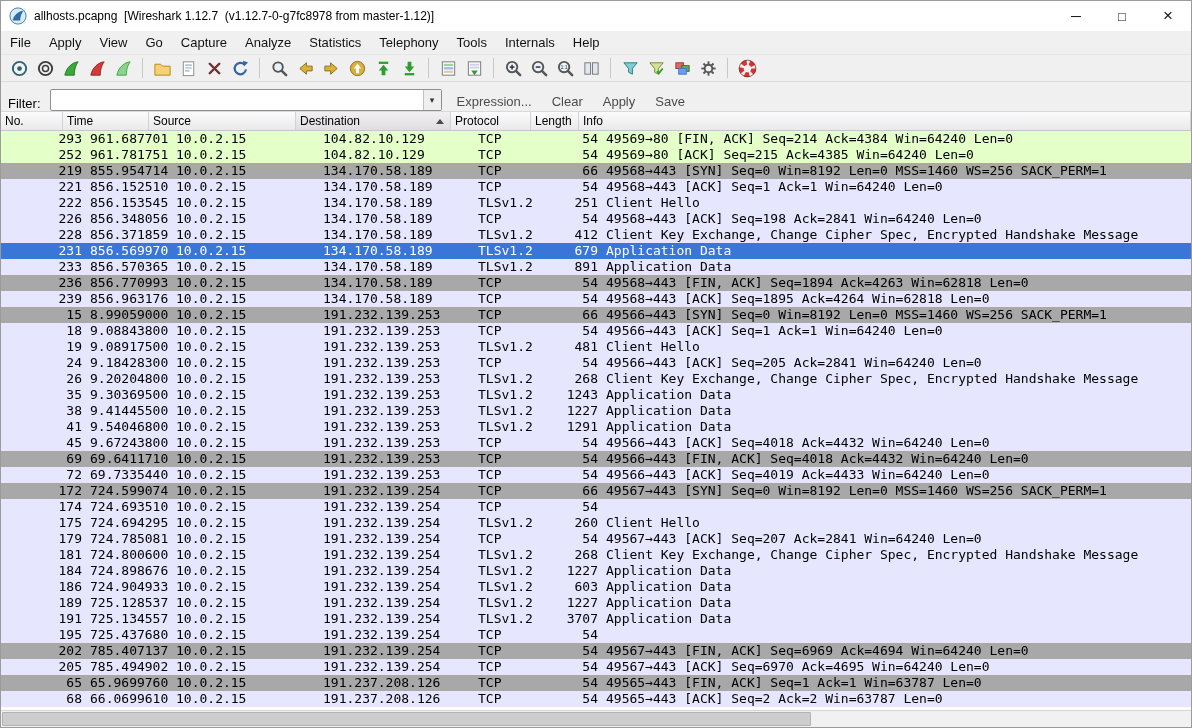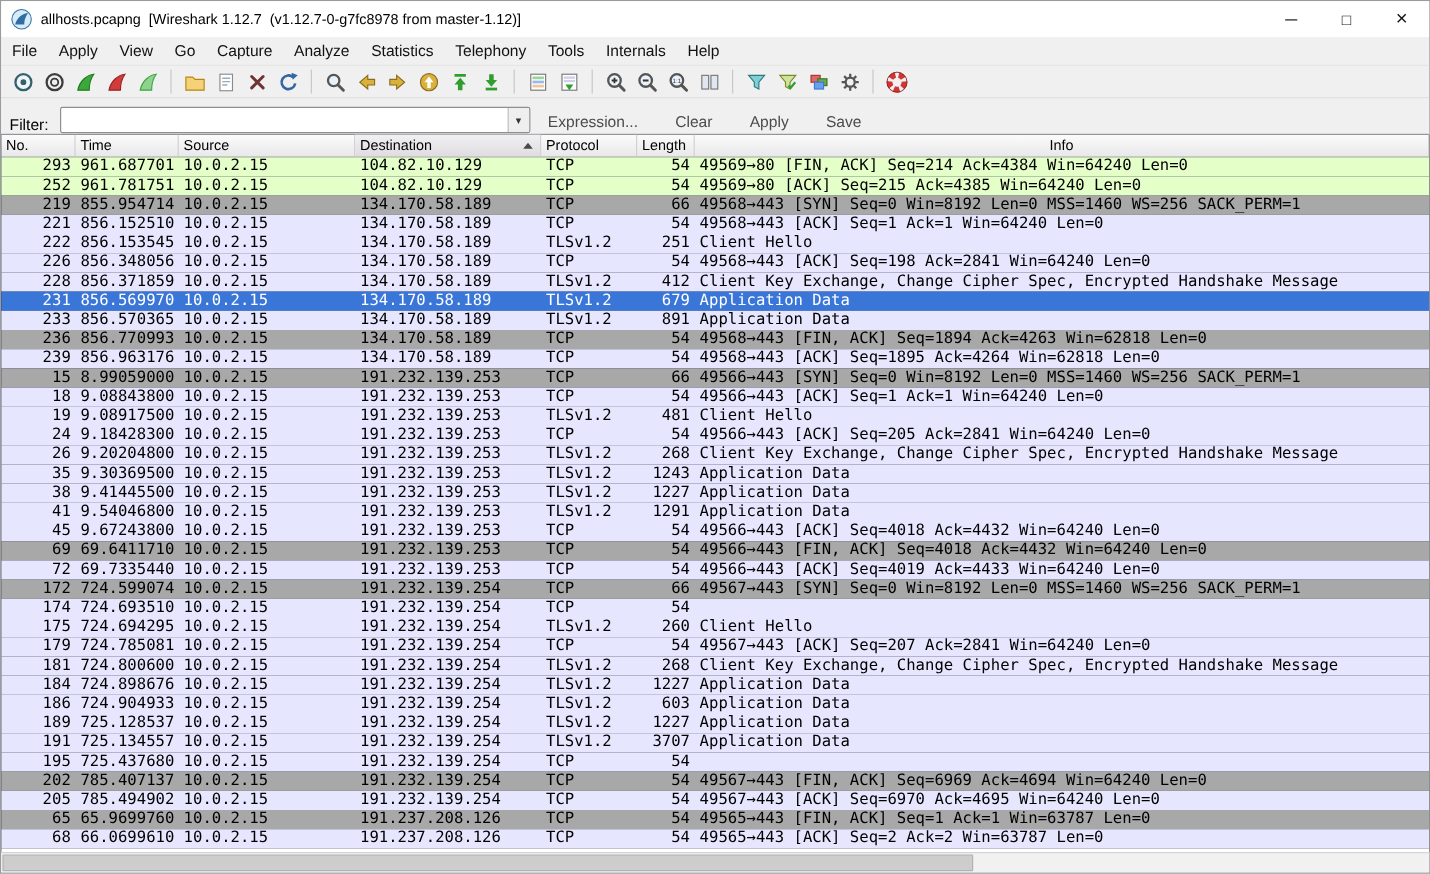--- a/index.html
+++ b/index.html
@@ -27,42 +27,42 @@
   .tbtn svg { width:19px; height:19px; }
   .tsep { width:1px; height:20px; background:#c8c8c8; margin:0 6px; flex:0 0 auto; }
 
   
   .filterbar { height:30px; display:flex; align-items:flex-end; background:#f0f0f0; padding:0 7px; gap:9px; border-bottom:1px solid #d9d9d9; flex:0 0 auto; }
   .filter-label { font-size:13px; color:#000; }
   .filter-combo { flex:0 0 392px; height:22px; background:#fff; border:1px solid #8f8f8f; border-radius:2px; display:flex; overflow:hidden; }
   .filter-input { flex:1; border:none; outline:none; font-size:13px; padding:0 4px; background:transparent; font-family:"Liberation Sans", sans-serif; }
   .combo-arrow { width:18px; border-left:1px solid #c3c3c3; background:#efefef; display:flex; align-items:center; justify-content:center; font-size:9px; color:#333; }
   .filter-btn { font-size:13px; color:#4c4c4c; padding:2px 3px; }
-  .filter-buttons { display:flex; gap:25px; align-items:center; margin-left:3px; }
+  .filter-buttons { display:flex; gap:14px; align-items:center; margin-left:3px; }
 
   
   .packet-area { flex:1; background:#0f172a; display:flex; flex-direction:column; overflow:hidden; }
   .header-row { height:19px; display:flex; background:linear-gradient(#fcfcfc,#e9e8ea); border-bottom:1px solid #c6c5c7; font-size:12px; color:#000; flex:0 0 auto; }
   .hcell { border-right:1px solid #d2d1d3; padding:1px 4px; display:flex; align-items:center; overflow:hidden; white-space:nowrap; }
   .hcell.sorted { background:linear-gradient(#f1f0f2,#dfdde1); }
   .sortarrow { width:0; height:0; border-left:4px solid transparent; border-right:4px solid transparent; border-bottom:5px solid #4a4a4a; margin-left:auto; margin-right:2px; flex:0 0 auto; }
 
   .col-no { width:62px; flex:0 0 62px; }
   .col-time { width:86px; flex:0 0 86px; }
   .col-source { width:147px; flex:0 0 147px; }
   .col-destination { width:155px; flex:0 0 155px; }
   .col-protocol { width:80px; flex:0 0 80px; }
   .col-length { width:48px; flex:0 0 48px;text-align:center; }
-  .col-info { flex:1 1 auto; min-width:0;justify-content:center; }
+  .col-info { flex:1 1 auto; min-width:0; }
 
   .rows { flex:0 0 auto; }
   .prow { height:16px; display:flex; font-family:"DejaVu Sans Mono", monospace; font-size:13px; line-height:16px; color:#000; }
   .prow .c { padding:0 4px; white-space:pre; overflow:hidden; }
   .prow .col-no, .prow .col-length, .hcell-right { text-align:right; justify-content:flex-end; }
-  .prow .col-no { text-align:right; }
+  .prow .col-no { text-align:right;margin-left:23px; }
   .prow .col-length { text-align:right; }
 
   .style-http { background:var(--row-http,#e4ffc7); }
   .style-tcp  { background:var(--row-tcp,#e7e6ff); }
   .style-syn  { background:var(--row-syn,#a8a8a8); }
   .style-selected { background:var(--row-selected,#3a76d8); color:var(--selected-text,#ffffff); }
 
   .filler { flex:1; background:#fff; }
 
   

